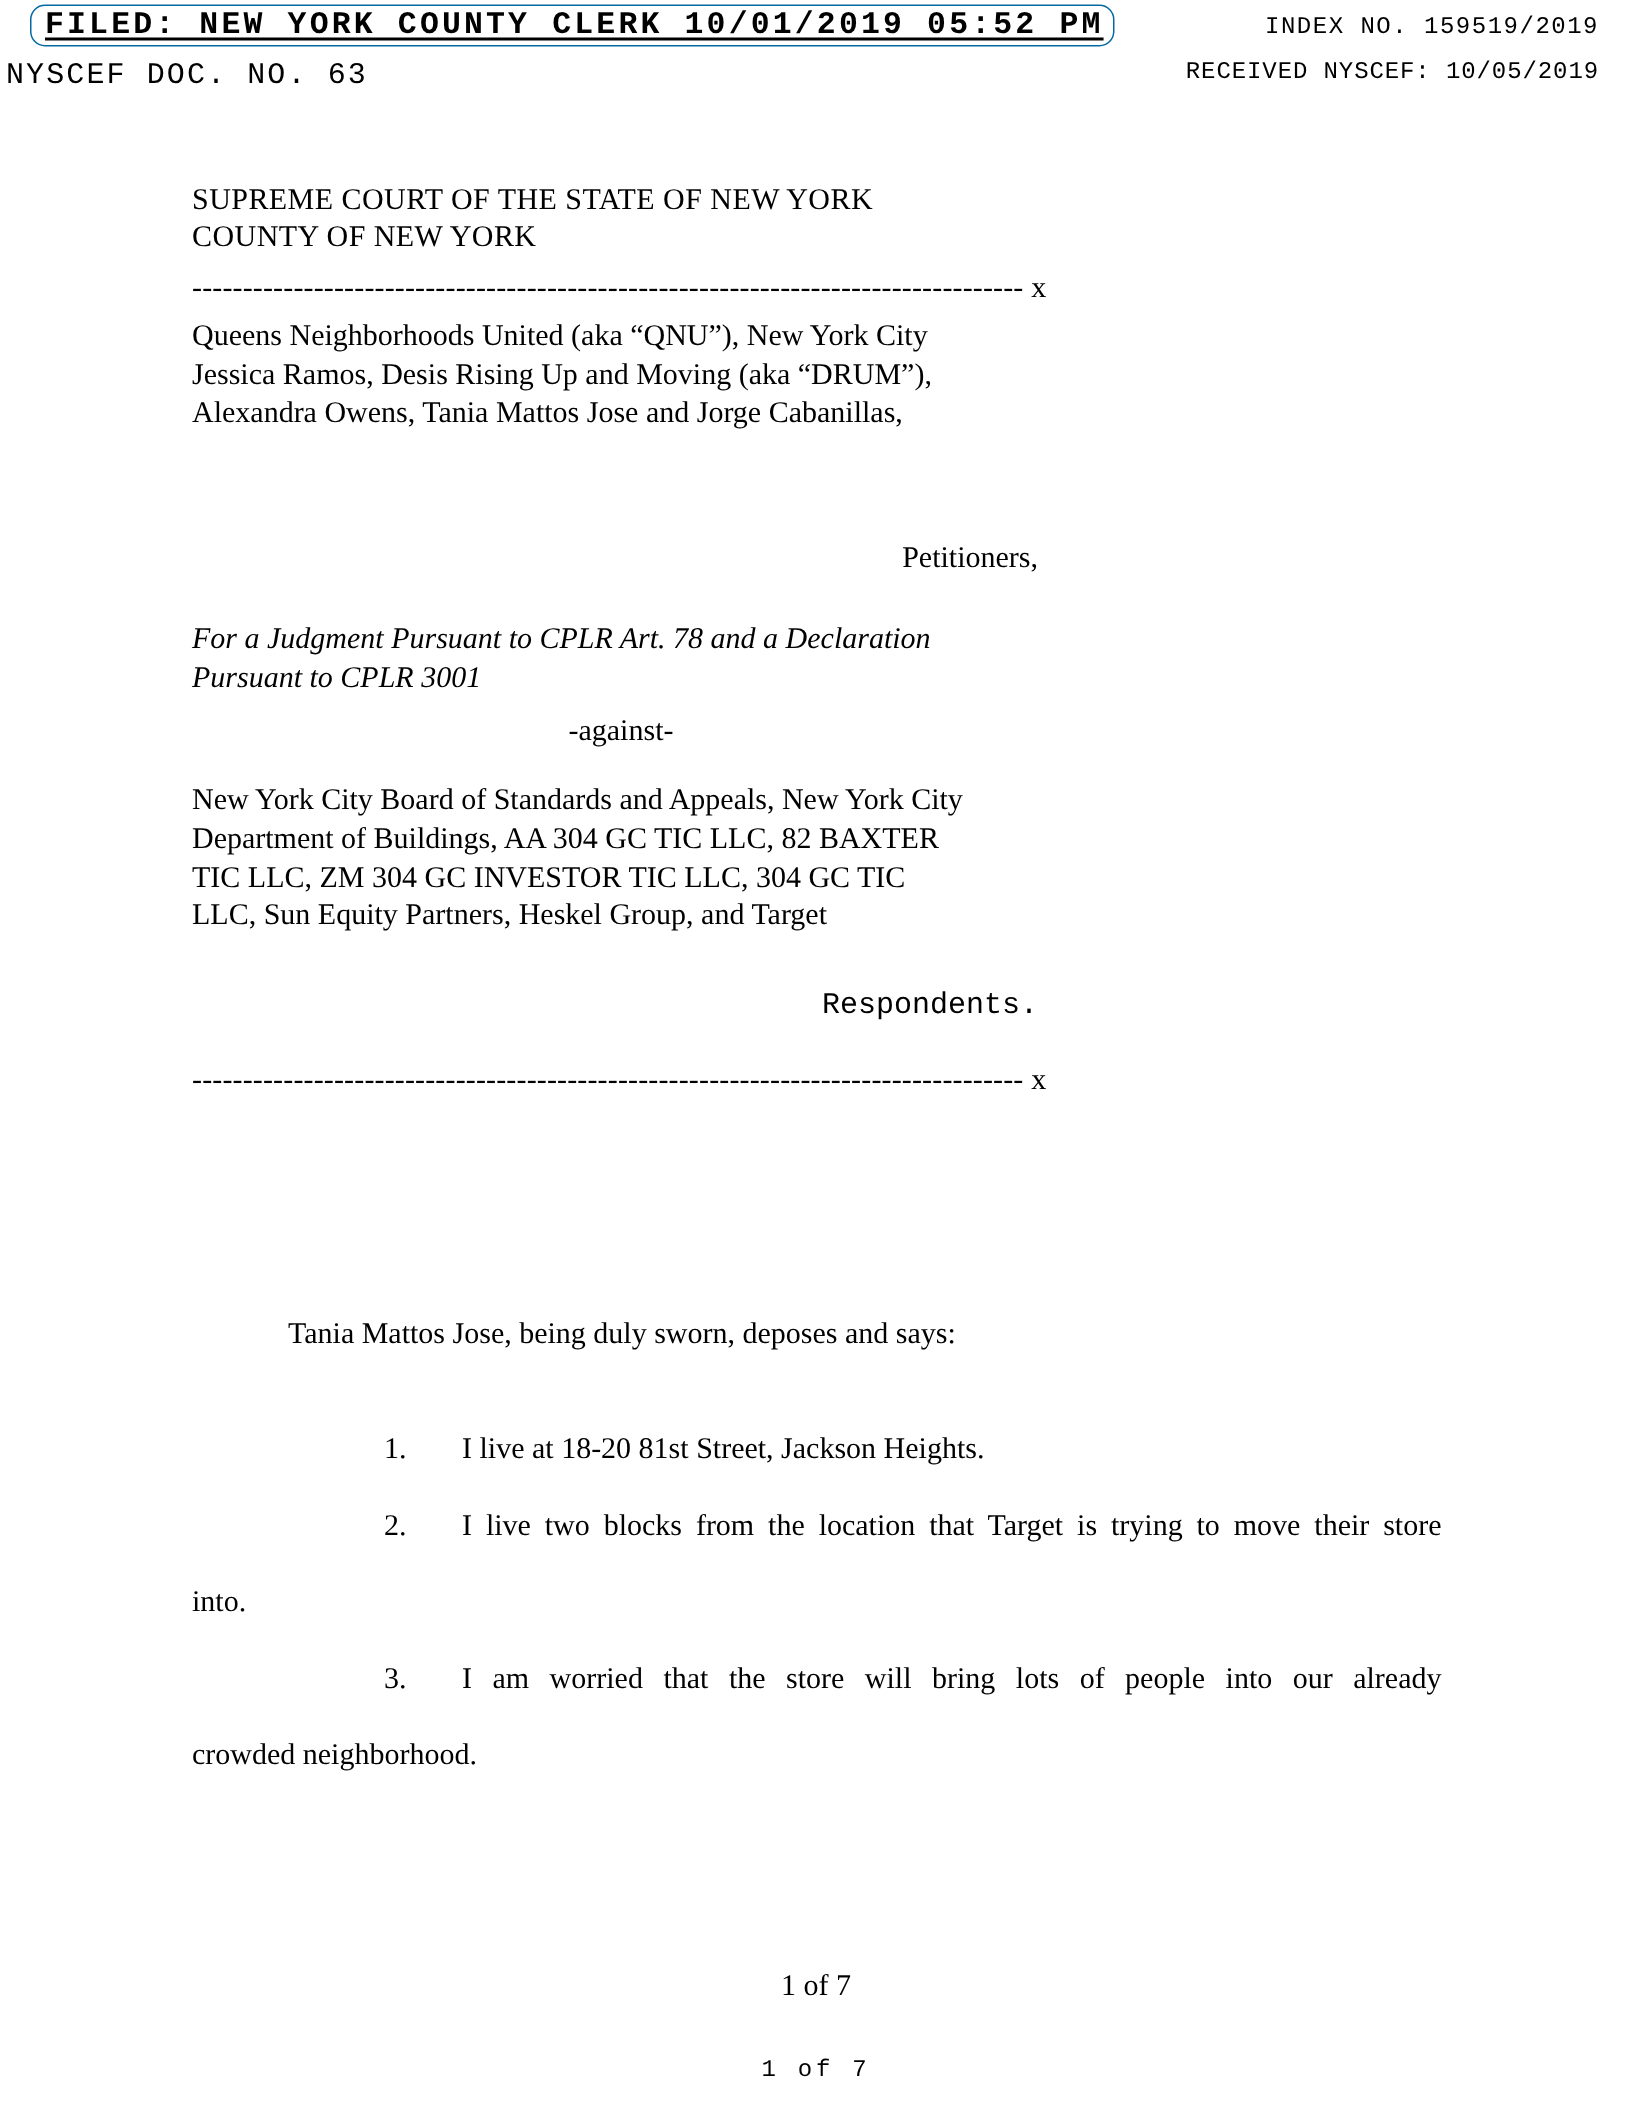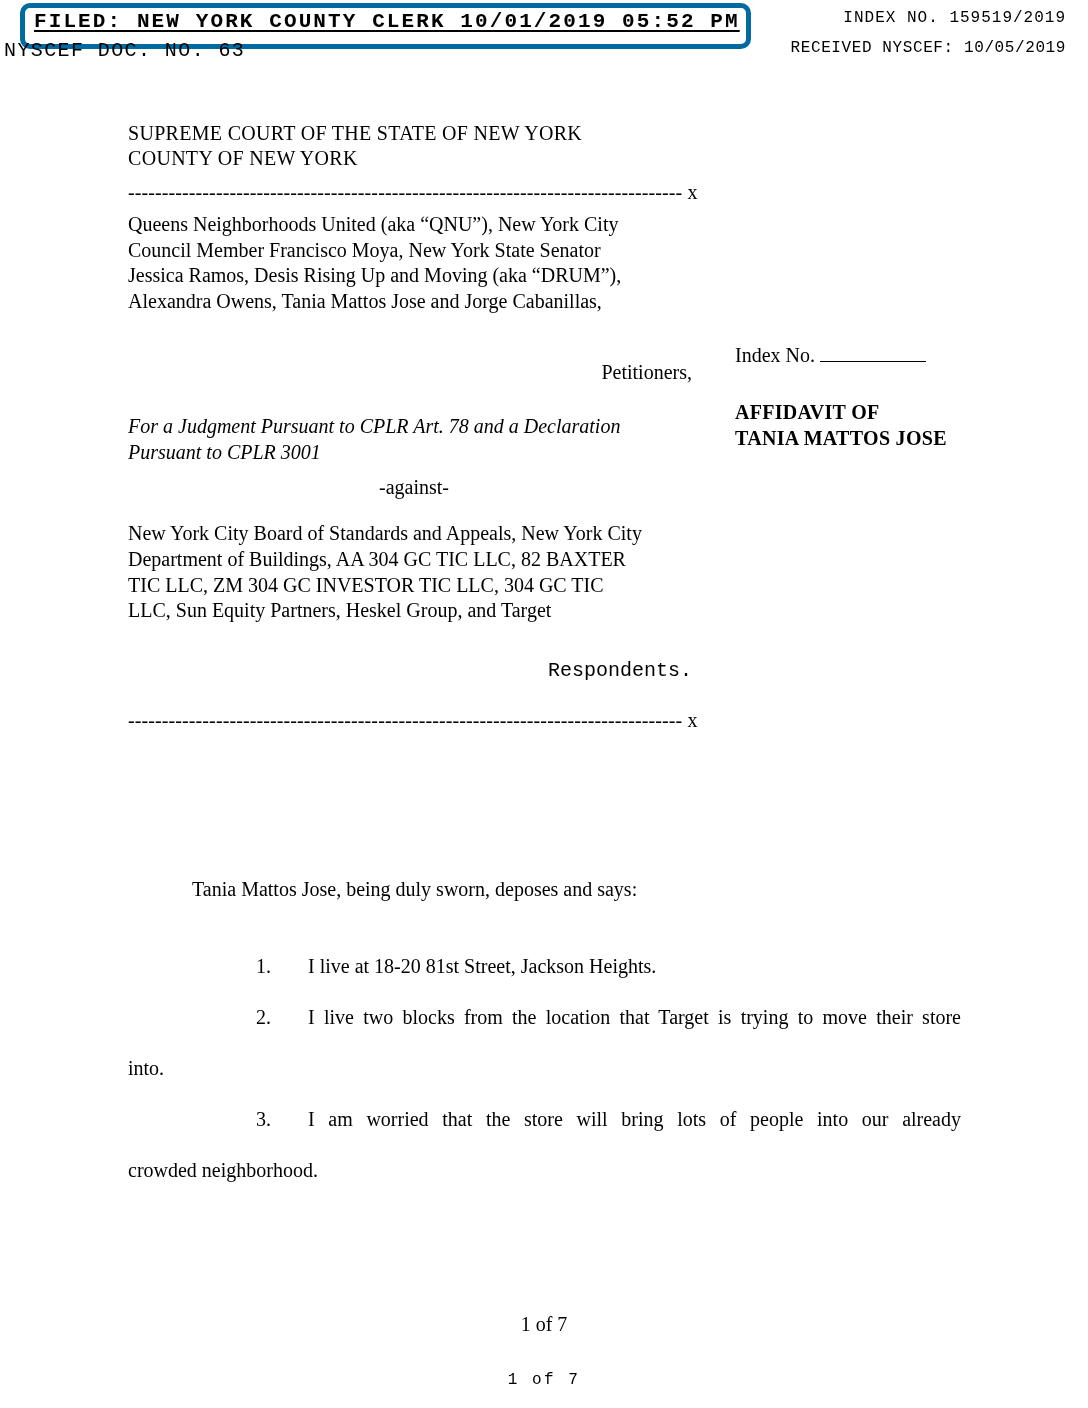--- a/index.html
+++ b/index.html
@@ -11,22 +11,22 @@
     color: #000000;
     font-family: "Liberation Serif", "DejaVu Serif", serif;
     overflow: hidden;
   }
   .mono { font-family: "Liberation Mono", "DejaVu Sans Mono", monospace; }
 
   
   .filed-box {
     position: absolute; left: 20px; top: 3px;
     width: 703px; height: 24px;
-    border: 5px solid #0369a1; border-radius: 10px;
-    padding: 2px 9px 10px 9px;
+    border: 1px solid #0369a1; border-radius: 10px;
+    padding: 2px 9px 0 9px;
     font-family: "Liberation Mono", "DejaVu Sans Mono", monospace;
     font-weight: bold; font-size: 21px; line-height: 24px;
     letter-spacing: 2.1px; white-space: nowrap;
   }
   .filed-box .u {
     text-decoration: underline;
     text-decoration-thickness: 2px;
     text-underline-offset: 3px;
   }
   .hdr-index    { position: absolute; top: 9px;  right: 22px; font-size: 16px; letter-spacing: 1px; }
@@ -88,46 +88,38 @@
   <div class="court">
     <div>SUPREME COURT OF THE STATE OF NEW YORK</div>
     <div>COUNTY OF NEW YORK</div>
   </div>
 
   <div class="divider top">---------------------------------------------------------------------------------- x</div>
 
   <div class="caption-left">
     <div class="party-lines">
       <div>Queens Neighborhoods United (aka “QNU”), New York City</div>
-      <div>Council Member Francisco Moya, New York State Senator</div>
       <div>Jessica Ramos, Desis Rising Up and Moving (aka “DRUM”),</div>
       <div>Alexandra Owens, Tania Mattos Jose and Jorge Cabanillas,</div>
     </div>
     <div class="petitioners-label">Petitioners,</div>
     <div class="judgment">
       <div>For a Judgment Pursuant to CPLR Art. 78 and a Declaration</div>
       <div>Pursuant to CPLR 3001</div>
     </div>
     <div class="against">-against-</div>
     <div class="resp-names">
       <div>New York City Board of Standards and Appeals, New York City</div>
       <div>Department of Buildings, AA 304 GC TIC LLC, 82 BAXTER</div>
       <div>TIC LLC, ZM 304 GC INVESTOR TIC LLC, 304 GC TIC</div>
       <div>LLC, Sun Equity Partners, Heskel Group, and Target</div>
     </div>
     <div class="respondents-label">Respondents.</div>
   </div>
 
-  <div class="caption-right">
-    <div><span>Index No.</span><span class="index-blank"></span></div>
-    <div class="doc-title">
-      <div>AFFIDAVIT OF</div>
-      <div>TANIA MATTOS JOSE</div>
-    </div>
-  </div>
 
   <div class="divider bottom">---------------------------------------------------------------------------------- x</div>
 
 
   <div class="sworn">Tania Mattos Jose, being duly sworn, deposes and says:</div>
 
   <div class="paras">
     <div class="pline first"><span class="pnum">1.</span><span>I live at 18-20 81st Street, Jackson Heights.</span></div>
     <div class="pline first just"><span class="pnum">2.</span><span>I live two blocks from the location that Target is trying to move their store</span></div>
     <div class="pline">into.</div>

